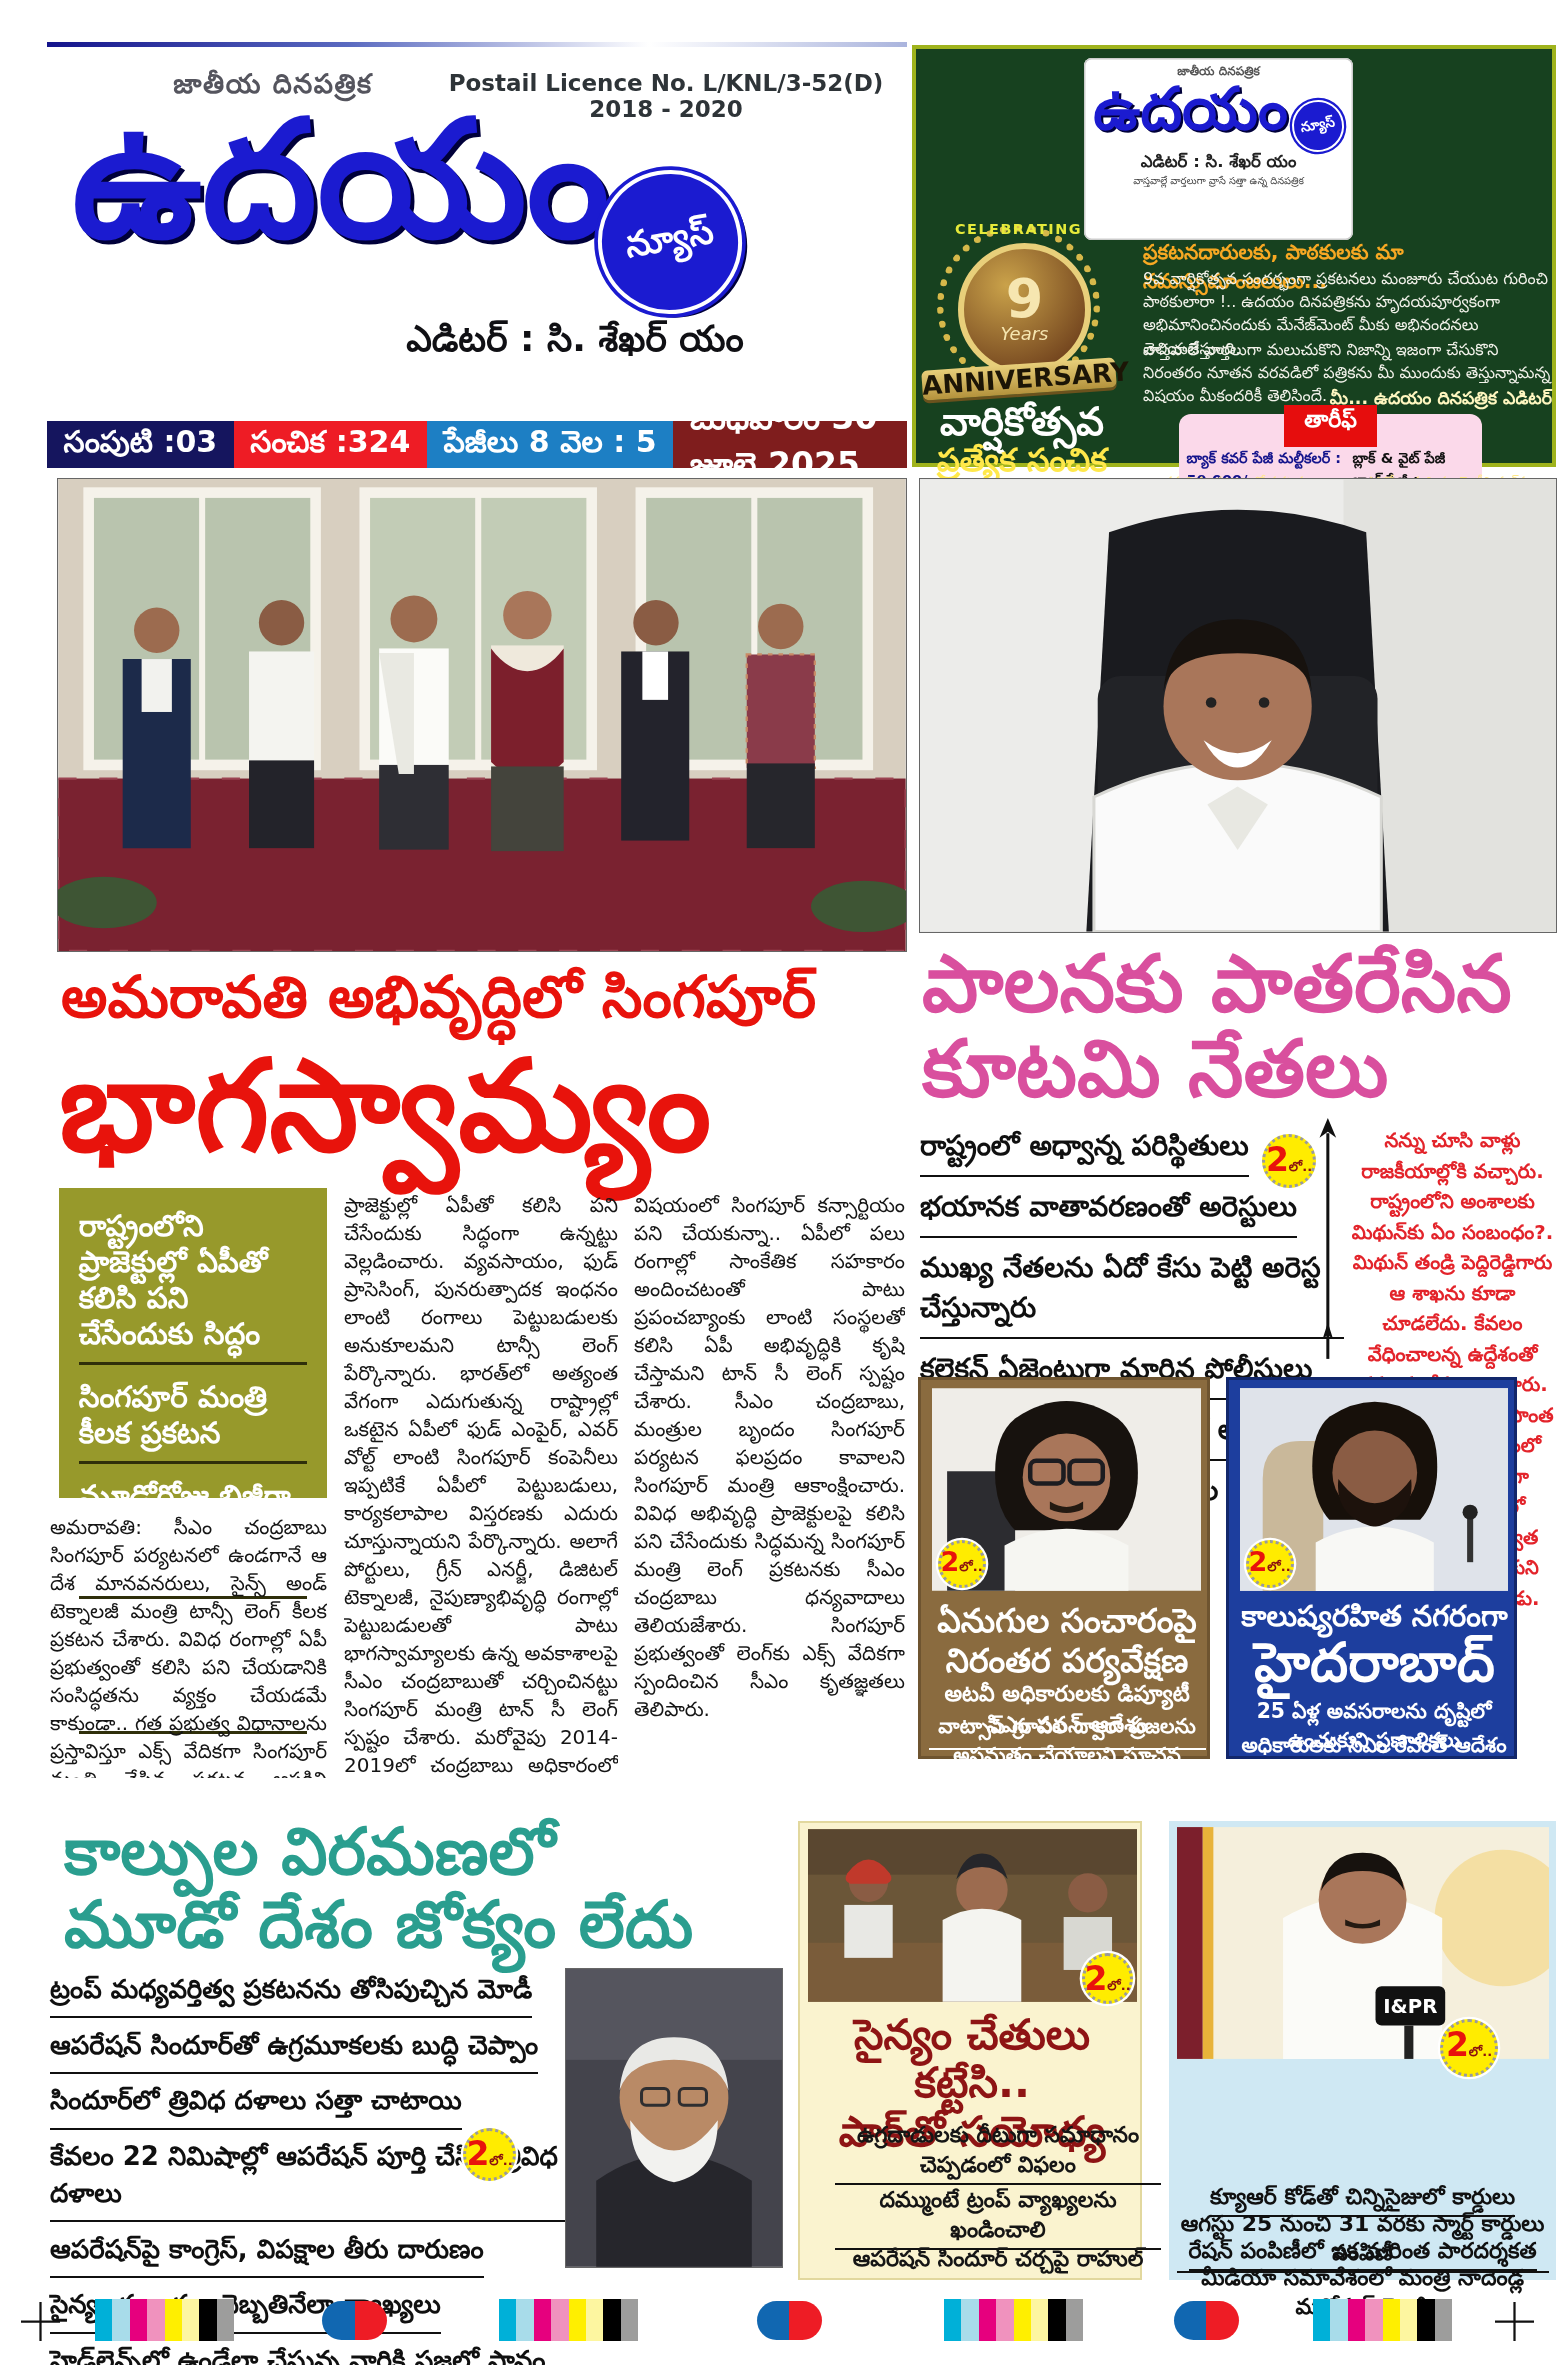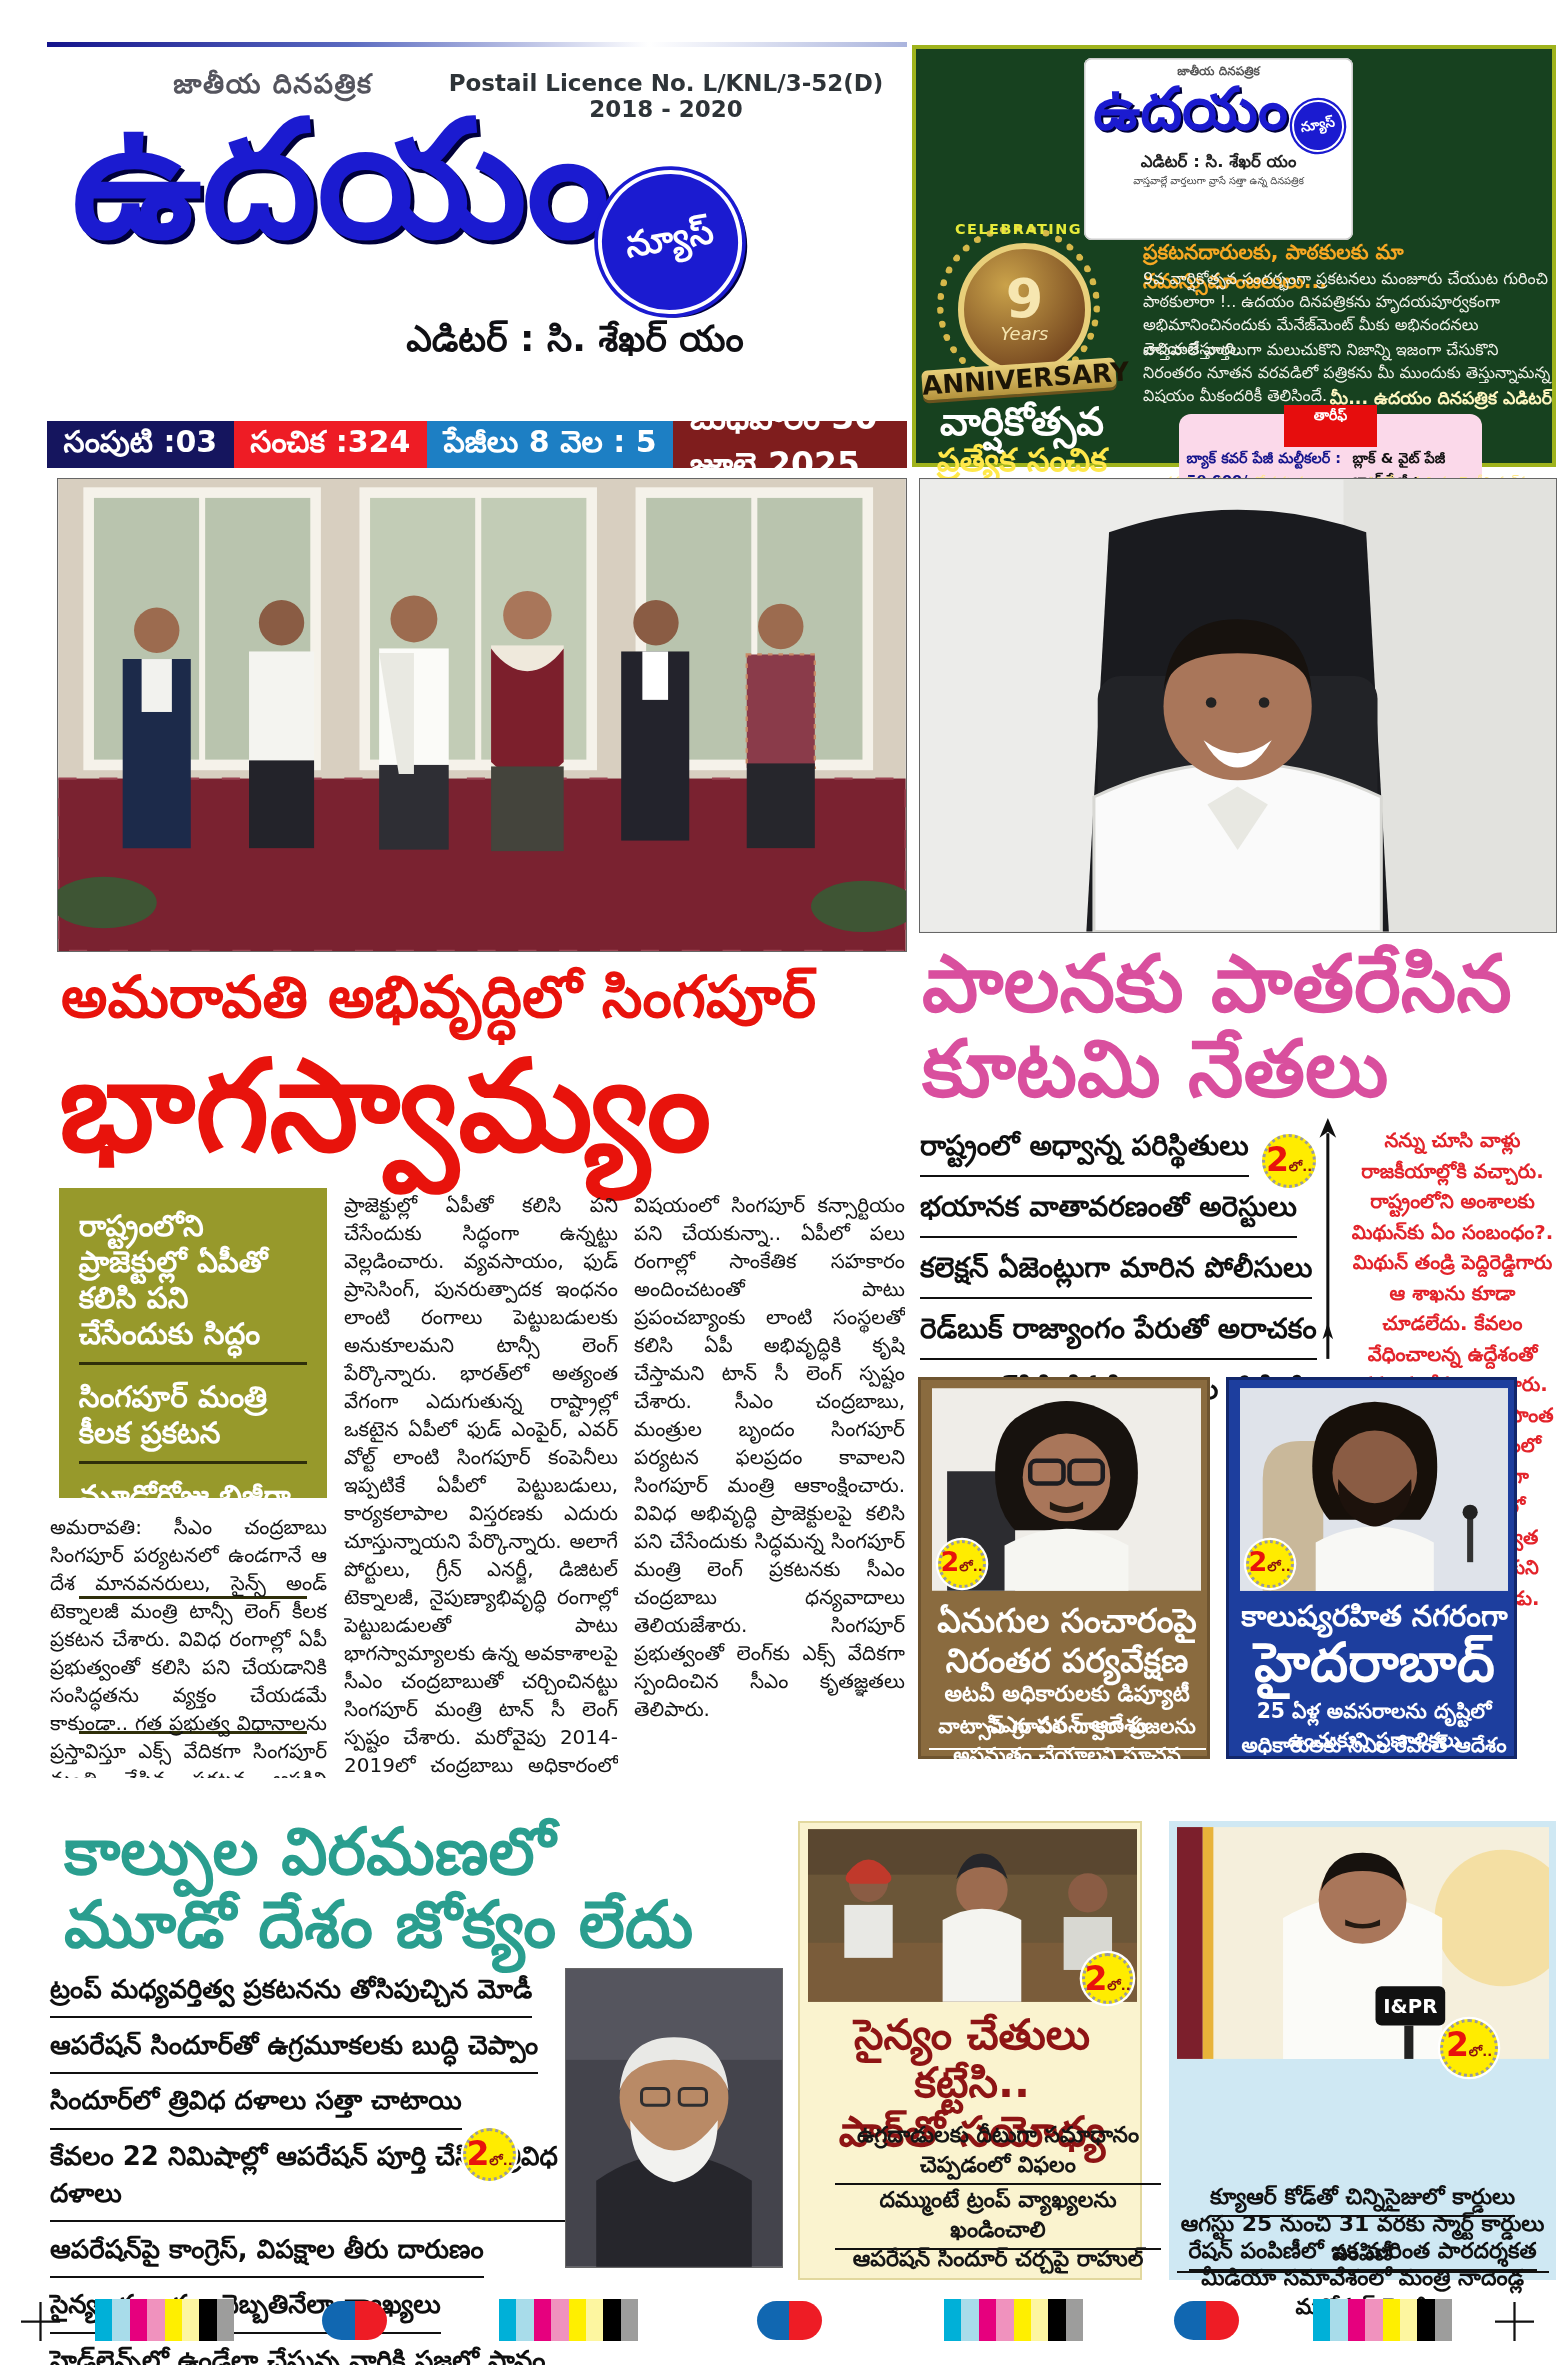--- a/index.html
+++ b/index.html
@@ -49,21 +49,21 @@
   .medal .disc{position:absolute;left:21px;top:18px;width:121px;height:121px;border-radius:50%;
                background:radial-gradient(circle at 35% 30%,#caa24a,#5d2d13);border:6px solid #e8cf7a;
                display:flex;flex-direction:column;align-items:center;justify-content:center;color:#f6e6b0;}
   .medal .celeb{position:absolute;top:-4.5px;left:0;right:0;text-align:center;color:#e6ea3a;
                 font-size:14.4px;font-weight:bold;letter-spacing:1.5px;}
   .medal .nine{font-size:54px;font-weight:bold;line-height:.9;}
   .medal .yrs{font-size:18px;font-style:italic;}
   .ribbon{background:linear-gradient(#e8cf7a,#b4923c);color:#1c1506;text-align:center;font-weight:bold;
           font-size:26px;border-radius:6px;transform:rotate(-4deg);box-shadow:0 3px 0 #6b521d;}
   .tariff{background:#fbd9ea;border-radius:12px;}
-  .tariff .pill{background:#e60d0d;color:#fff;font-weight:bold;font-size:14px;border-radius:0;
+  .tariff .pill{background:#e60d0d;color:#fff;font-weight:bold;font-size:22px;border-radius:0;
                 padding:1.5px 13.6px;display:inline-block;}
   .tariff .l{font-size:14.4px;font-weight:bold;color:#14148c;line-height:1.55;}
   .tariff .r{font-size:14.4px;font-weight:bold;color:#111;line-height:1.55;}
   .ad-note{color:#ffe98a;font-size:13.2px;line-height:1.4;text-align:center;}
   
   .photo{border:1.5px solid #666;background:#ddd;}
   
   .kicker{color:#e8130c;font-size:58px;font-weight:bold;}
   .bighead{color:#e8130c;font-size:127px;font-weight:bold;line-height:1;}
   .olive{background:#97992b;padding:21px 19.7px;box-sizing:border-box;}
@@ -258,20 +258,21 @@
   <div class="abs bodytxt just" style="left:344px;top:1191px;width:274px;height:587px;overflow:hidden;">ప్రాజెక్టుల్లో ఏపీతో కలిసి పని చేసేందుకు సిద్ధంగా ఉన్నట్టు వెల్లడించారు. వ్యవసాయం, ఫుడ్ ప్రాసెసింగ్, పునరుత్పాదక ఇంధనం లాంటి రంగాలు పెట్టుబడులకు అనుకూలమని టాన్సీ లెంగ్ పేర్కొన్నారు. భారత్‌లో అత్యంత వేగంగా ఎదుగుతున్న రాష్ట్రాల్లో ఒకటైన ఏపీలో ఫుడ్ ఎంపైర్, ఎవర్ వోల్ట్ లాంటి సింగపూర్ కంపెనీలు ఇప్పటికే ఏపీలో పెట్టుబడులు, కార్యకలాపాల విస్తరణకు ఎదురు చూస్తున్నాయని పేర్కొన్నారు. అలాగే పోర్టులు, గ్రీన్ ఎనర్జీ, డిజిటల్ టెక్నాలజీ, నైపుణ్యాభివృద్ధి రంగాల్లో పెట్టుబడులతో పాటు భాగస్వామ్యాలకు ఉన్న అవకాశాలపై సీఎం చంద్రబాబుతో చర్చించినట్టు సింగపూర్ మంత్రి టాన్ సీ లెంగ్ స్పష్టం చేశారు. మరోవైపు 2014-2019లో చంద్రబాబు అధికారంలో ఉన్నప్పుడు ఏపీ రాజధాని అభివృద్ధికి ఆ దేశ సంస్థలు ముందుకొచ్చిన సంగతి తెలిసిందే.</div>
   <div class="abs bodytxt just" style="left:634px;top:1191px;width:271px;height:587px;overflow:hidden;">విషయంలో సింగపూర్ కన్సార్టియం పని చేయకున్నా.. ఏపీలో పలు రంగాల్లో సాంకేతిక సహకారం అందించటంతో పాటు ప్రపంచబ్యాంకు లాంటి సంస్థలతో కలిసి ఏపీ అభివృద్ధికి కృషి చేస్తామని టాన్ సీ లెంగ్ స్పష్టం చేశారు. సీఎం చంద్రబాబు, మంత్రుల బృందం సింగపూర్ పర్యటన ఫలప్రదం కావాలని సింగపూర్ మంత్రి ఆకాంక్షించారు. వివిధ అభివృద్ధి ప్రాజెక్టులపై కలిసి పని చేసేందుకు సిద్ధమన్న సింగపూర్ మంత్రి లెంగ్ ప్రకటనకు సీఎం చంద్రబాబు ధన్యవాదాలు తెలియజేశారు. సింగపూర్ ప్రభుత్వంతో లెంగ్‌కు ఎక్స్ వేదికగా స్పందించిన సీఎం కృతజ్ఞతలు తెలిపారు.</div>
 
   <div class="abs pinkhead" style="left:922px;top:942px;width:636px;">
     <div>పాలనకు పాతరేసిన</div>
     <div>కూటమి నేతలు</div>
   </div>
   <div class="abs" style="left:920px;top:1129px;width:424px;">
     <div class="rb">రాష్ట్రంలో అధ్వాన్న పరిస్థితులు</div>
     <div class="rb">భయానక వాతావరణంతో అరెస్టులు</div>
+    <div class="rb">ముఖ్య నేతలను ఏదో కేసు పెట్టి అరెస్ట చేస్తున్నారు</div>
     <div class="rb">కలెక్షన్ ఏజెంట్లుగా మారిన పోలీసులు</div>
     <div class="rb">రెడ్‌బుక్ రాజ్యాంగం పేరుతో అరాచకం</div>
     <div class="rb" style="border-bottom:none;">వైఎస్సార్‌సీపీ పీఏసీ సభ్యుల భేటీలో జగన్ విమర్శలు</div>
   </div>
   <div class="abs badge" style="left:1262px;top:1134px;width:54px;height:54px;">
     <span class="num">2</span>
       <span class="suf">లో..</span>
   </div>
   <svg class="abs" style="left:1318px;top:1118px;" width="19.7" height="241" viewBox="0 0 26 318">
     <line x1="13" y1="20" x2="13" y2="318" stroke="#111" stroke-width="4"></line>

